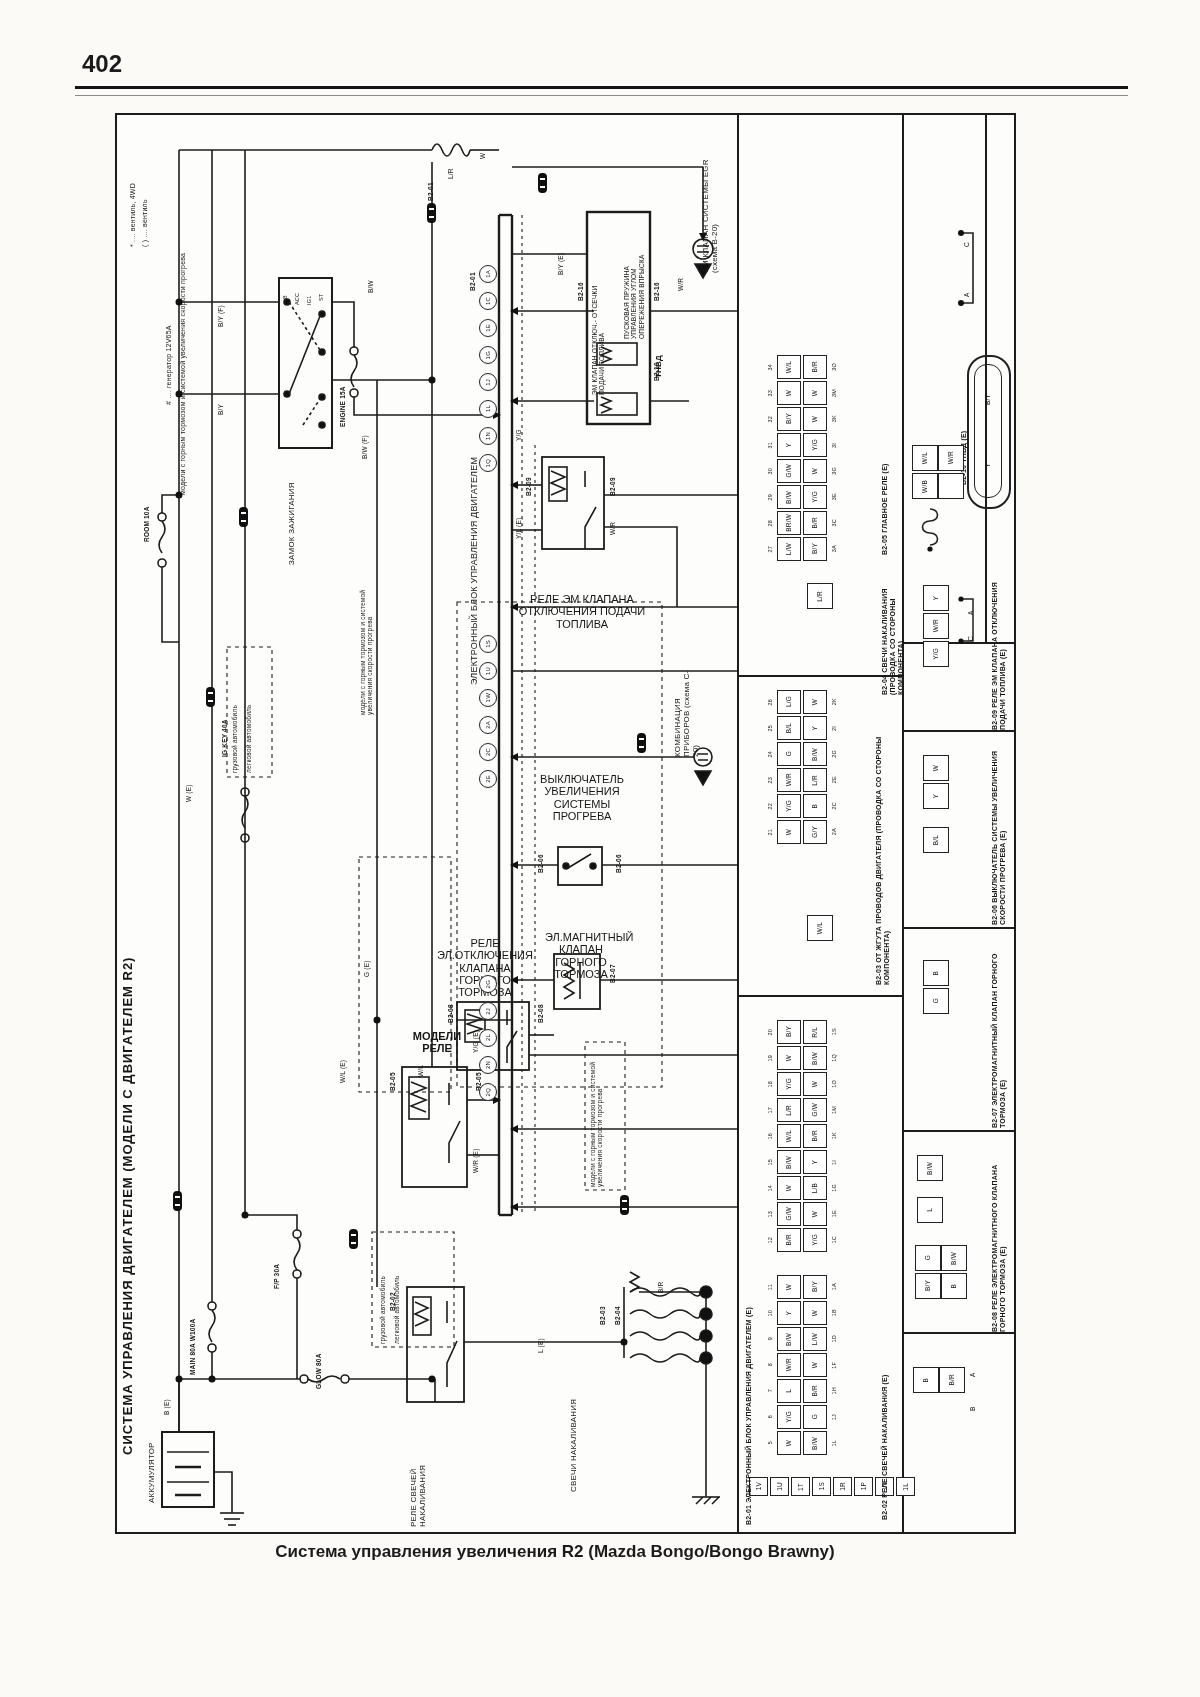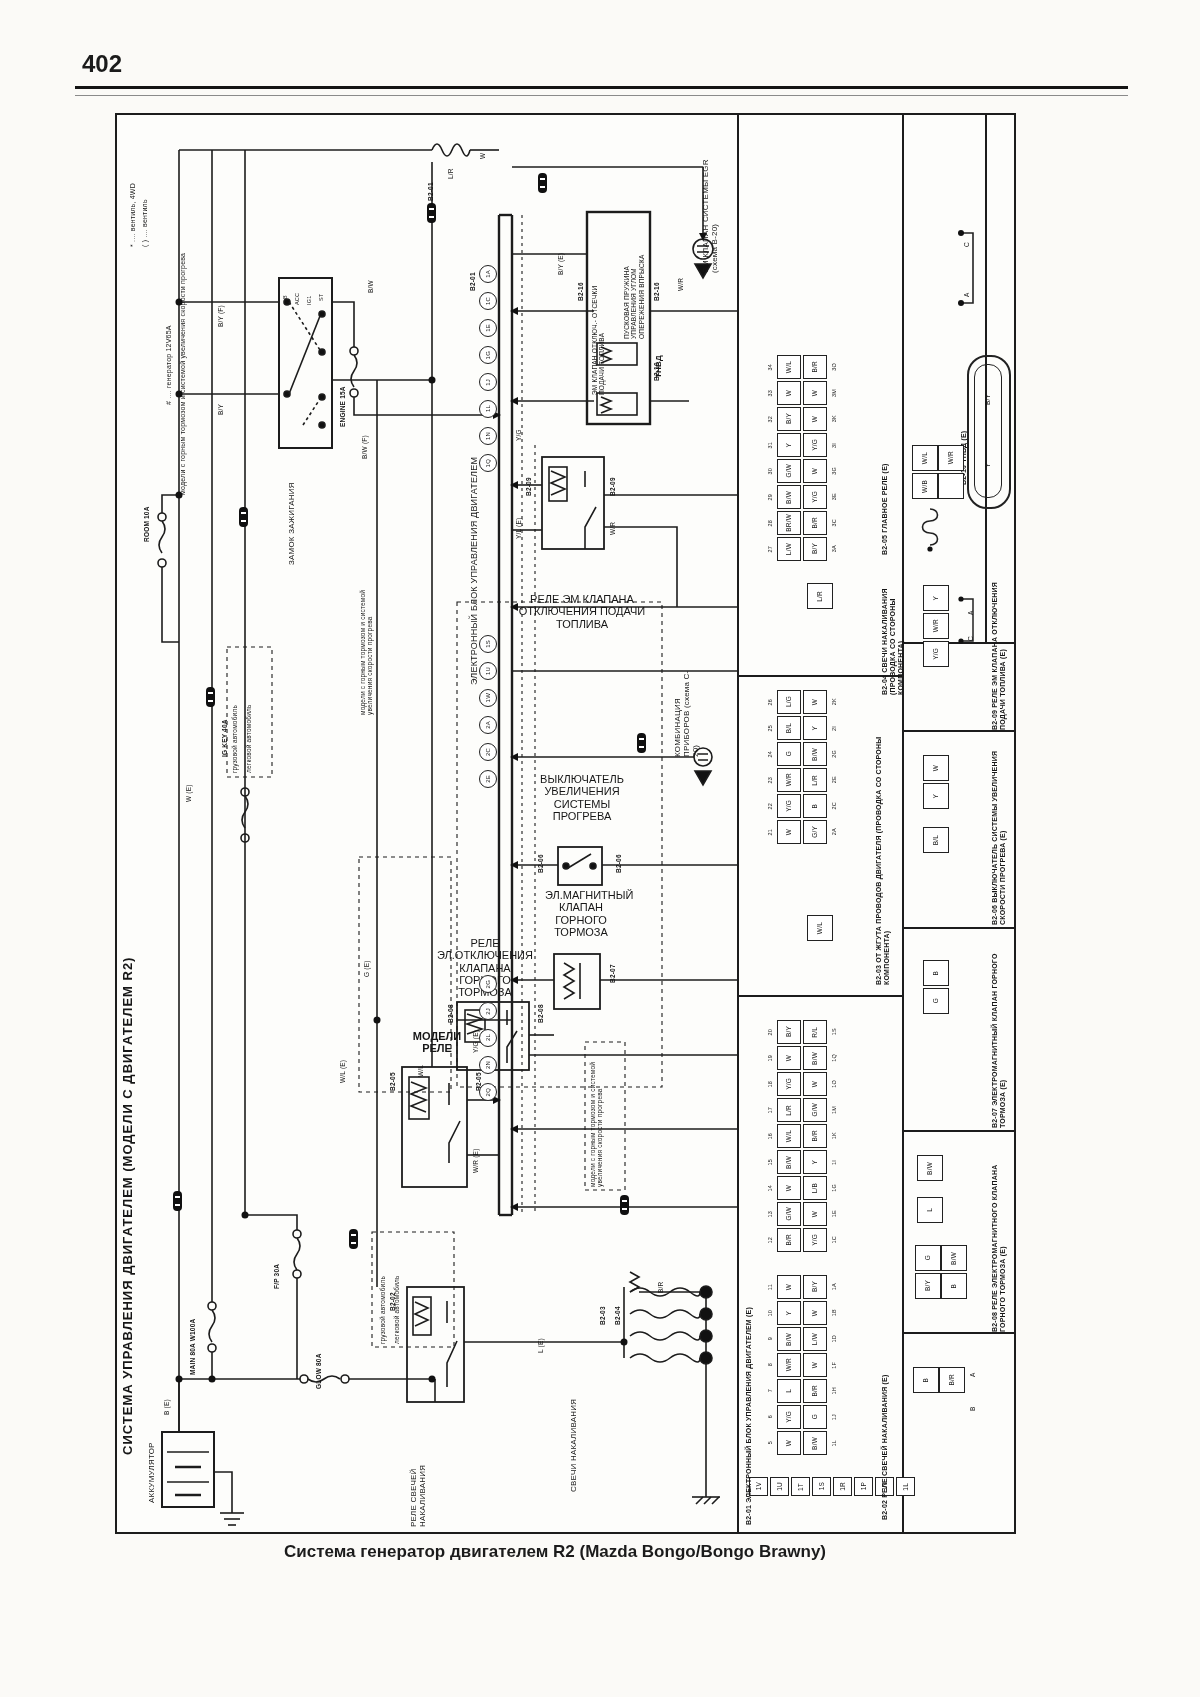--- a/index.html
+++ b/index.html
@@ -312,21 +312,21 @@
     <span class="rv" style="left:556px;top:552px;height:90px;width:22px;">КОМБИНАЦИЯ ПРИБОРОВ (схема C-20)</span>
     <span class="rv f65" style="left:242px;top:450px;height:150px;width:30px;">модели с горным тормозом и системой увеличения скорости прогрева</span>
     <span class="rv f65" style="left:472px;top:932px;height:140px;width:30px;">модели с горным тормозом и системой увеличения скорости прогрева</span>
     <span class="rv f65" style="left:114px;top:538px;height:120px;">грузовой автомобиль</span>
     <span class="rv f65" style="left:128px;top:538px;height:120px;">легковой автомобиль</span>
     <span class="rv f65" style="left:262px;top:1124px;height:105px;">грузовой автомобиль</span>
     <span class="rv f65" style="left:276px;top:1124px;height:105px;">легковой автомобиль</span>
 
     <div class="lblh bold" style="left:290px;top:915px;width:60px;">МОДЕЛИ РЕЛЕ</div>
     <div class="lblh" style="left:320px;top:822px;width:96px;">РЕЛЕ ЭЛ.ОТКЛЮЧЕНИЯ КЛАПАНА ГОРНОГО ТОРМОЗА</div>
-    <div class="lblh" style="left:428px;top:774px;width:72px;">ЭЛ.МАГНИТНЫЙ КЛАПАН ГОРНОГО ТОРМОЗА</div>
+    <div class="lblh" style="left:428px;top:816px;width:72px;">ЭЛ.МАГНИТНЫЙ КЛАПАН ГОРНОГО ТОРМОЗА</div>
     <div class="lblh" style="left:413px;top:658px;width:104px;">ВЫКЛЮЧАТЕЛЬ УВЕЛИЧЕНИЯ СИСТЕМЫ ПРОГРЕВА</div>
     <div class="lblh" style="left:385px;top:478px;width:160px;">РЕЛЕ ЭМ КЛАПАНА ОТКЛЮЧЕНИЯ ПОДАЧИ ТОПЛИВА</div>
 
     <span class="rv" style="left:165px;top:168px;height:16px;font-size:5.5px;">B</span>
     <span class="rv" style="left:177px;top:168px;height:22px;font-size:5.5px;">ACC</span>
     <span class="rv" style="left:189px;top:168px;height:22px;font-size:5.5px;">IG1</span>
     <span class="rv" style="left:201px;top:168px;height:18px;font-size:5.5px;">ST</span>
 
     <span class="rv f65 bold" style="left:222px;top:232px;height:80px;">ENGINE 15A</span>
     <span class="rv f65 bold" style="left:26px;top:355px;height:72px;">ROOM 10A</span>
@@ -1054,14 +1054,14 @@
       <circle cx="6" cy="4" r="2.6" fill="#111"></circle>
         <circle cx="6" cy="46" r="2.6" fill="#111"></circle>
     </svg>
     <span class="rv f65" style="left:850px;top:486px;height:14px;">A</span>
     <span class="rv f65" style="left:850px;top:512px;height:14px;">C</span>
     <span class="rv f65" style="left:852px;top:1248px;height:14px;">A</span>
     <span class="rv f65" style="left:852px;top:1282px;height:14px;">B</span>
 
   </div>
 
-  <div class="caption">Система генератор двигателем R2 (Mazda Bongo/Bongo Brawny)</div>
+  <div class="caption">Система управления увеличения R2 (Mazda Bongo/Bongo Brawny)</div>
 </div>
 
 </body></html>

